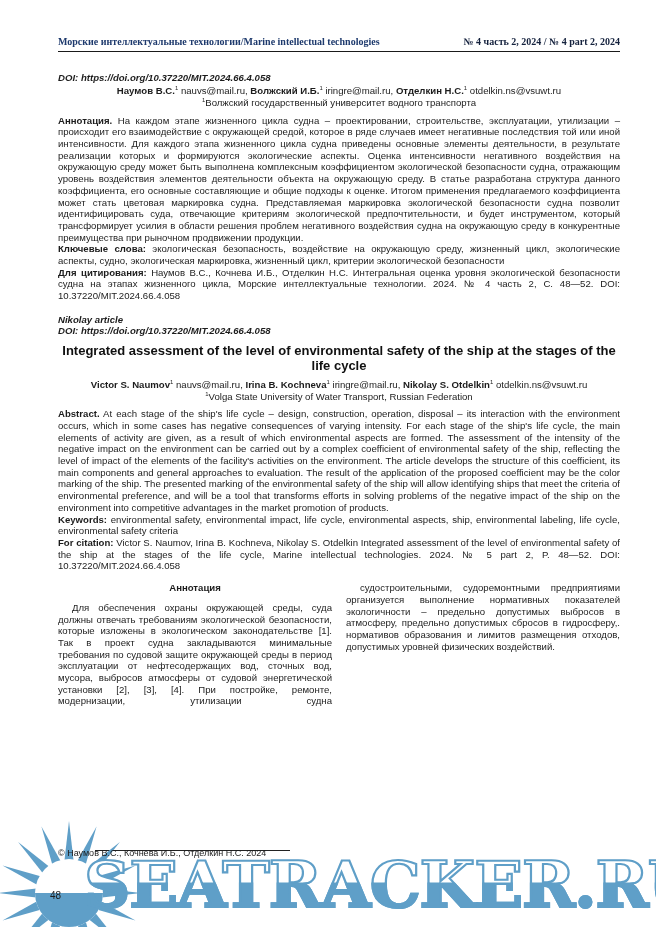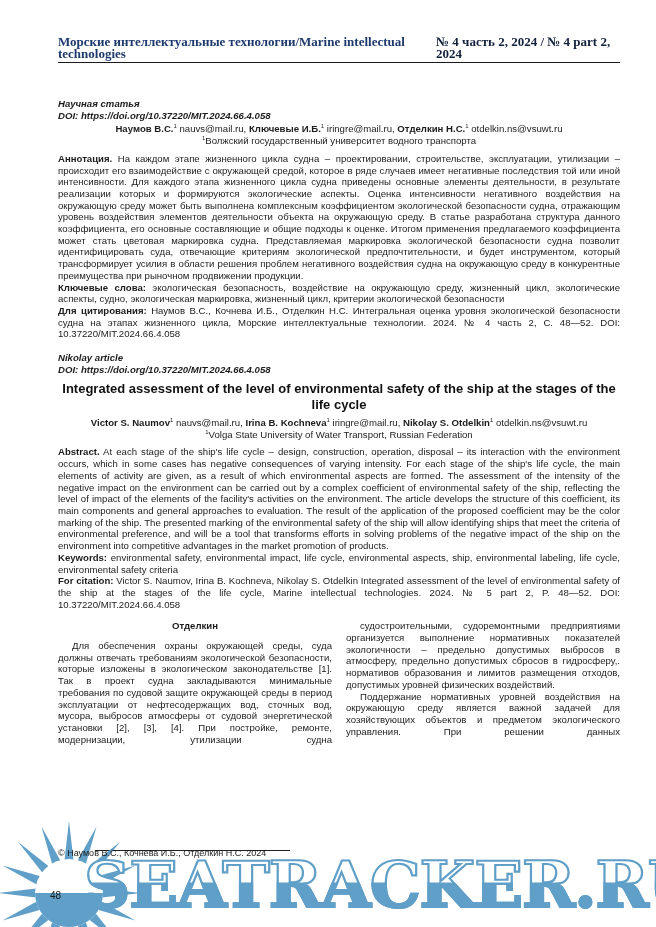--- a/index.html
+++ b/index.html
@@ -7,22 +7,22 @@
   .page {
     position:relative; width:656px; height:927px; margin:0 auto;
     background:#ffffff; overflow:hidden;
     font-family:"Liberation Sans", sans-serif;
     font-size:9.6px; line-height:11.7px; color:#1c1c1c;
     padding:36px 36px 0 58px;
   }
   
   .jheader {
     display:flex; justify-content:space-between; align-items:baseline;
-    font-family:"Liberation Serif", serif; font-weight:bold; font-size:13px;
-    border-bottom:1.6px solid #1a1a1a; padding-bottom:3px; margin-bottom:35px;
+    font-family:"Liberation Serif", serif; font-weight:bold; font-size:10px;
+    border-bottom:1.6px solid #1a1a1a; padding-bottom:3px; margin-bottom:20px;
   }
   .jheader .jname { color:#1e3a6d; }
   .jheader .jissue { color:#14213d; }
   
   .meta { font-style:italic; font-weight:bold; font-size:9.6px; line-height:11.5px; }
   
   .title-ru, .title-en {
     text-align:center; font-weight:bold; font-size:13px; line-height:15.5px;
     margin-top:6px; margin-bottom:5px; color:#111;
   }
@@ -55,27 +55,26 @@
 <body>
 
 <div class="page">
 
   <div class="jheader">
     <span class="jname">Морские интеллектуальные технологии/Marine intellectual technologies</span>
     <span class="jissue">№ 4 часть 2, 2024 / № 4 part 2, 2024</span>
   </div>
 
   <div class="meta">
-    <div>Научная статья</div>
     <div>DOI: https://doi.org/10.37220/MIT.2024.66.4.058</div>
   </div>
 
 
   <div class="authors">
-    <b>Наумов В.С.</b><sup>1</sup><span> nauvs@mail.ru, </span><b>Ключевые И.Б.</b><sup>1</sup><span> iringre@mail.ru, </span><b>Отделкин Н.С.</b><sup>1</sup><span> otdelkin.ns@vsuwt.ru</span>
+    <b>Наумов В.С.</b><sup>1</sup><span> nauvs@mail.ru, </span><b>Волжский И.Б.</b><sup>1</sup><span> iringre@mail.ru, </span><b>Отделкин Н.С.</b><sup>1</sup><span> otdelkin.ns@vsuwt.ru</span>
   </div>
   <div class="affil">
     <sup>1</sup><span>Волжский государственный университет водного транспорта</span>
   </div>
 
   <div class="para">
     <b>Аннотация.</b><span> На каждом этапе жизненного цикла судна – проектировании, строительстве, эксплуатации, утилизации – происходит его взаимодействие с окружающей средой, которое в ряде случаев имеет негативные последствия той или иной интенсивности. Для каждого этапа жизненного цикла судна приведены основные элементы деятельности, в результате реализации которых и формируются экологические аспекты. Оценка интенсивности негативного воздействия на окружающую среду может быть выполнена комплексным коэффициентом экологической безопасности судна, отражающим уровень воздействия элементов деятельности объекта на окружающую среду. В статье разработана структура данного коэффициента, его основные составляющие и общие подходы к оценке. Итогом применения предлагаемого коэффициента может стать цветовая маркировка судна. Представляемая маркировка экологической безопасности судна позволит идентифицировать суда, отвечающие критериям экологической предпочтительности, и будет инструментом, который трансформирует усилия в области решения проблем негативного воздействия судна на окружающую среду в конкурентные преимущества при рыночном продвижении продукции.</span>
   </div>
   <div class="para">
     <b>Ключевые слова:</b><span> экологическая безопасность, воздействие на окружающую среду, жизненный цикл, экологические аспекты, судно, экологическая маркировка, жизненный цикл, критерии экологической безопасности</span>
@@ -105,26 +104,25 @@
   </div>
   <div class="para">
     <b>Keywords:</b><span> environmental safety, environmental impact, life cycle, environmental aspects, ship, environmental labeling, life cycle, environmental safety criteria</span>
   </div>
   <div class="para">
     <b>For citation:</b><span> Victor S. Naumov, Irina B. Kochneva, Nikolay S. Otdelkin Integrated assessment of the level of environmental safety of the ship at the stages of the life cycle, Marine intellectual technologies. 2024. № 5 part 2, P. 48—52. DOI: 10.37220/MIT.2024.66.4.058</span>
   </div>
 
   <div class="columns">
     <div class="col">
-      <div class="intro-heading">Отделкин</div>
+      <div class="intro-heading">Аннотация</div>
       <p class="fill-last">Для обеспечения охраны окружающей среды, суда должны отвечать требованиям экологической безопасности, которые изложены в экологическом законодательстве [1]. Так в проект судна закладываются минимальные требования по судовой защите окружающей среды в период эксплуатации от нефтесодержащих вод, сточных вод, мусора, выбросов атмосферы от судовой энергетической установки [2], [3], [4]. При постройке, ремонте, модернизации, утилизации судна</p>
     </div>
     <div class="col">
       <p>судостроительными, судоремонтными предприятиями организуется выполнение нормативных показателей экологичности – предельно допустимых выбросов в атмосферу, предельно допустимых сбросов в гидросферу,. нормативов образования и лимитов размещения отходов, допустимых уровней физических воздействий.</p>
-      <p class="fill-last">Поддержание нормативных уровней воздействия на окружающую среду является важной задачей для хозяйствующих объектов и предметом экологического управления. При решении данных</p>
     </div>
   </div>
 
   <div class="footnote-rule"></div>
   <div class="copyright">© Наумов В.С., Кочнева И.Б., Отделкин Н.С. 2024</div>
   <div class="page-number">48</div>
 
   <svg class="sun" width="160" height="150" viewBox="0 0 160 150">
     <g fill="#5f9fc8">
       <polygon points="75,3 69,55 81,55" transform="rotate(0 75 75)"></polygon>

